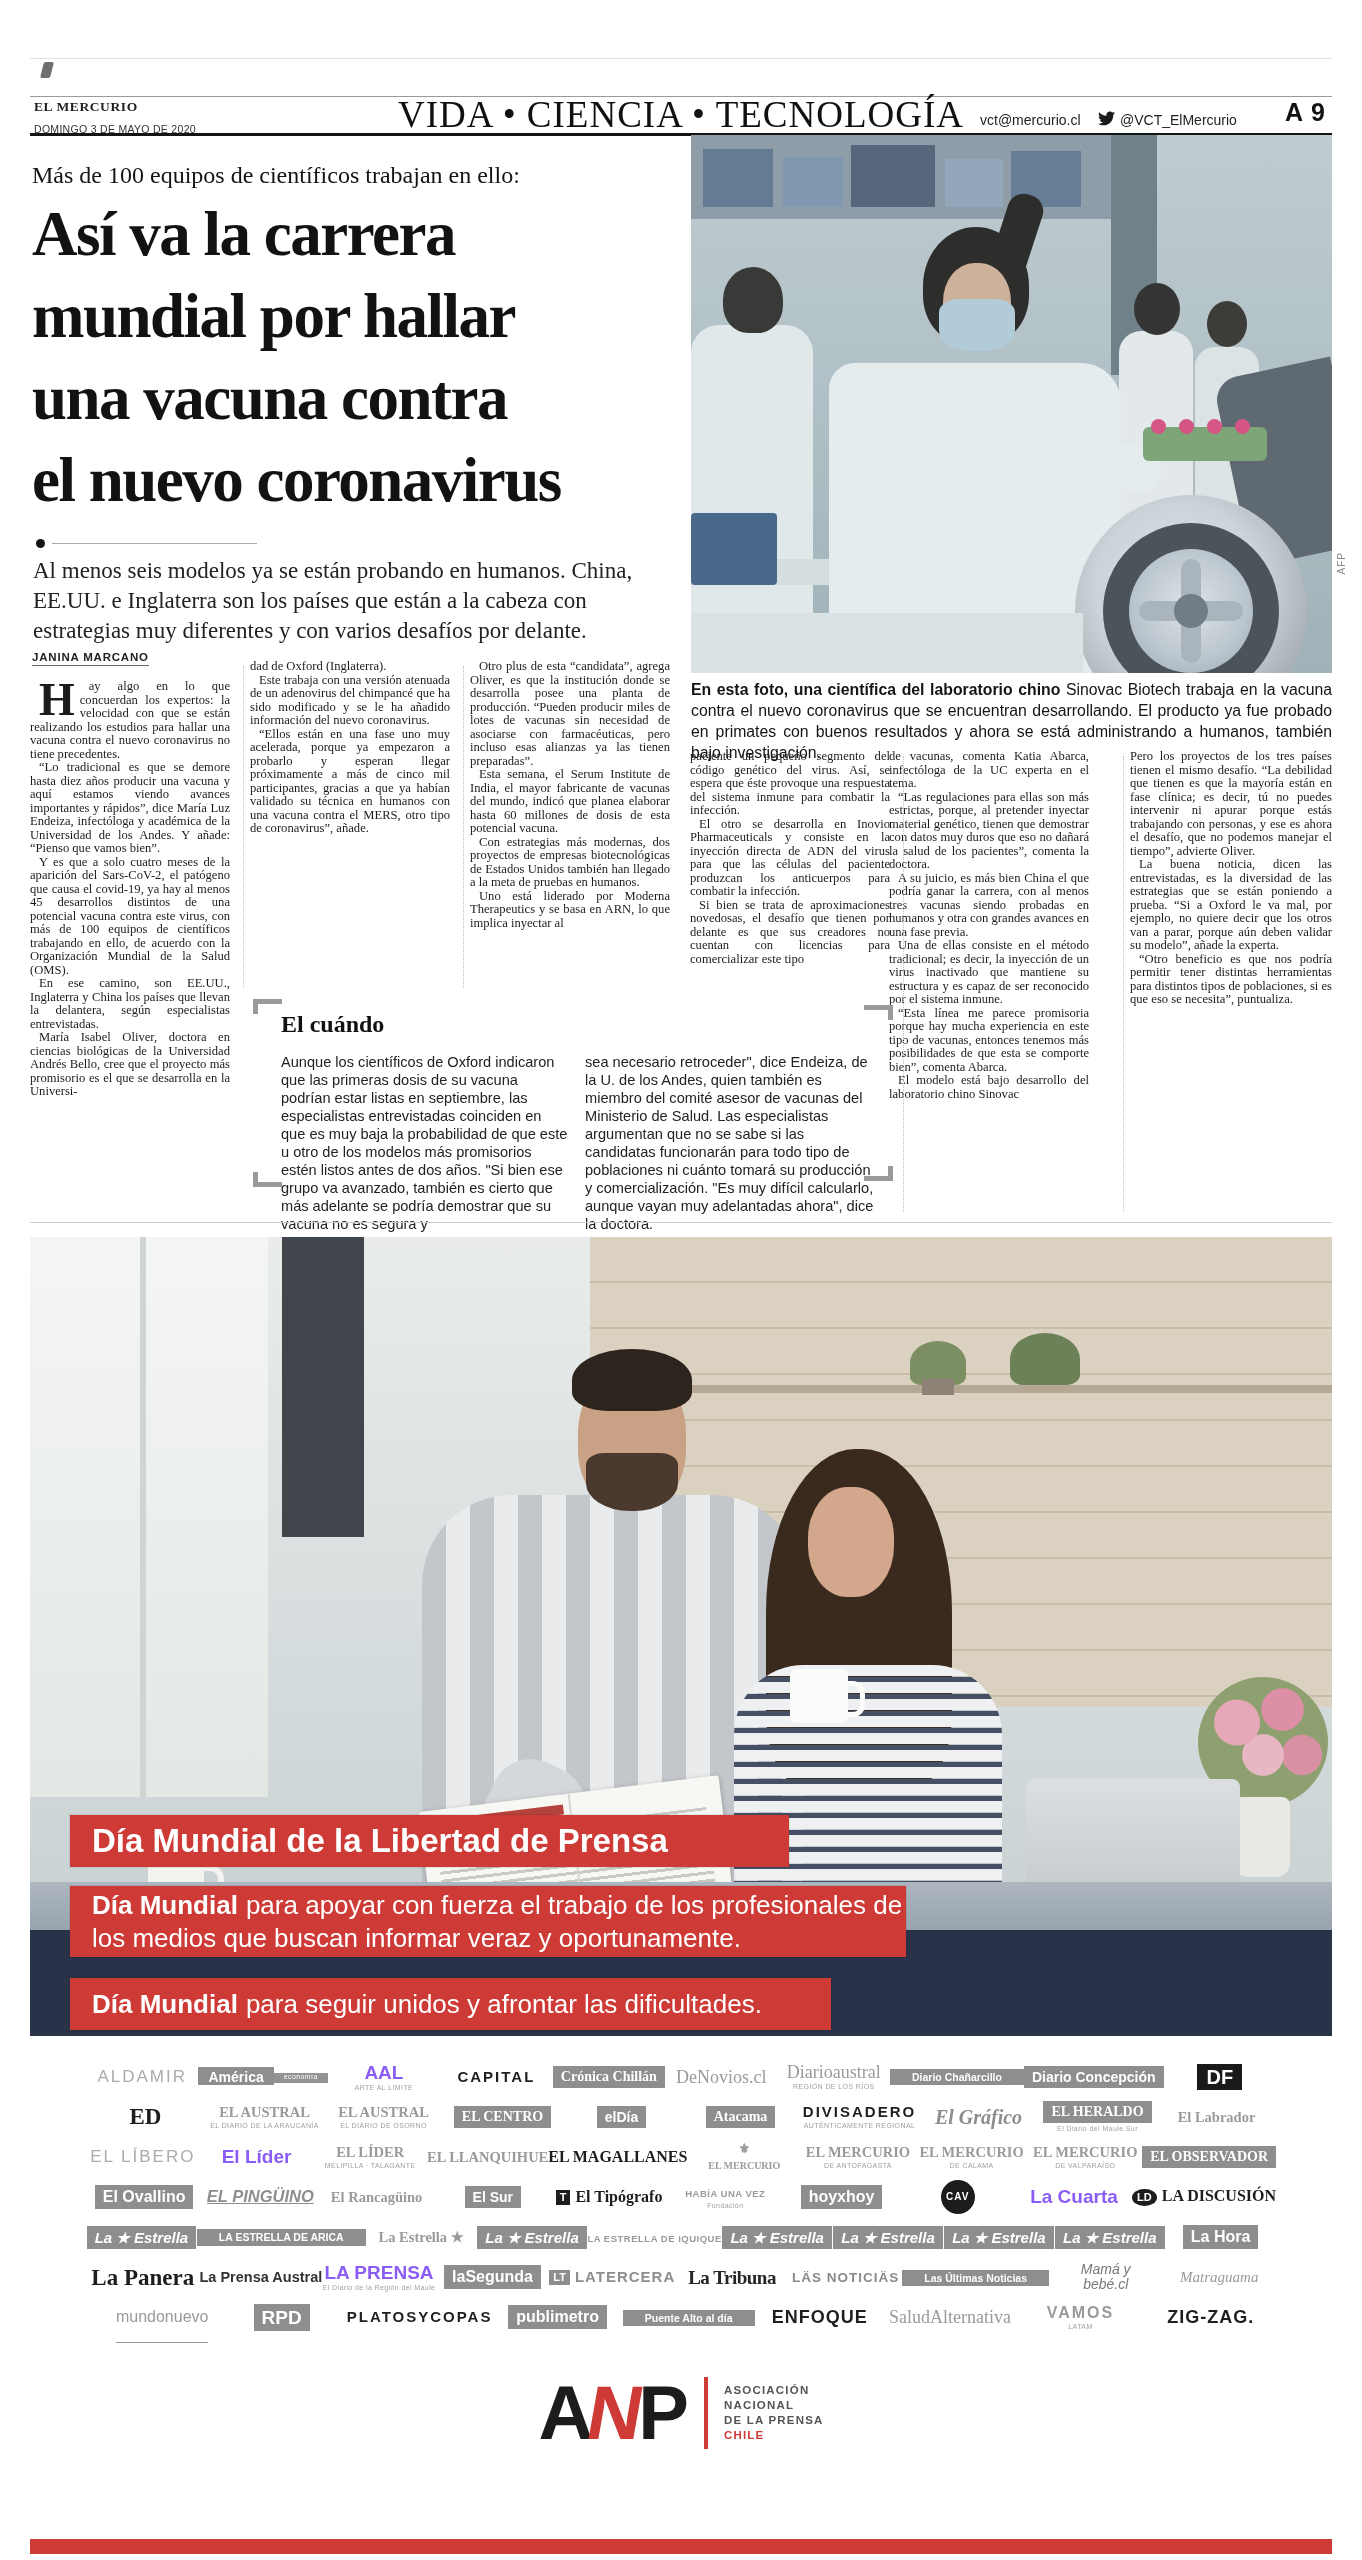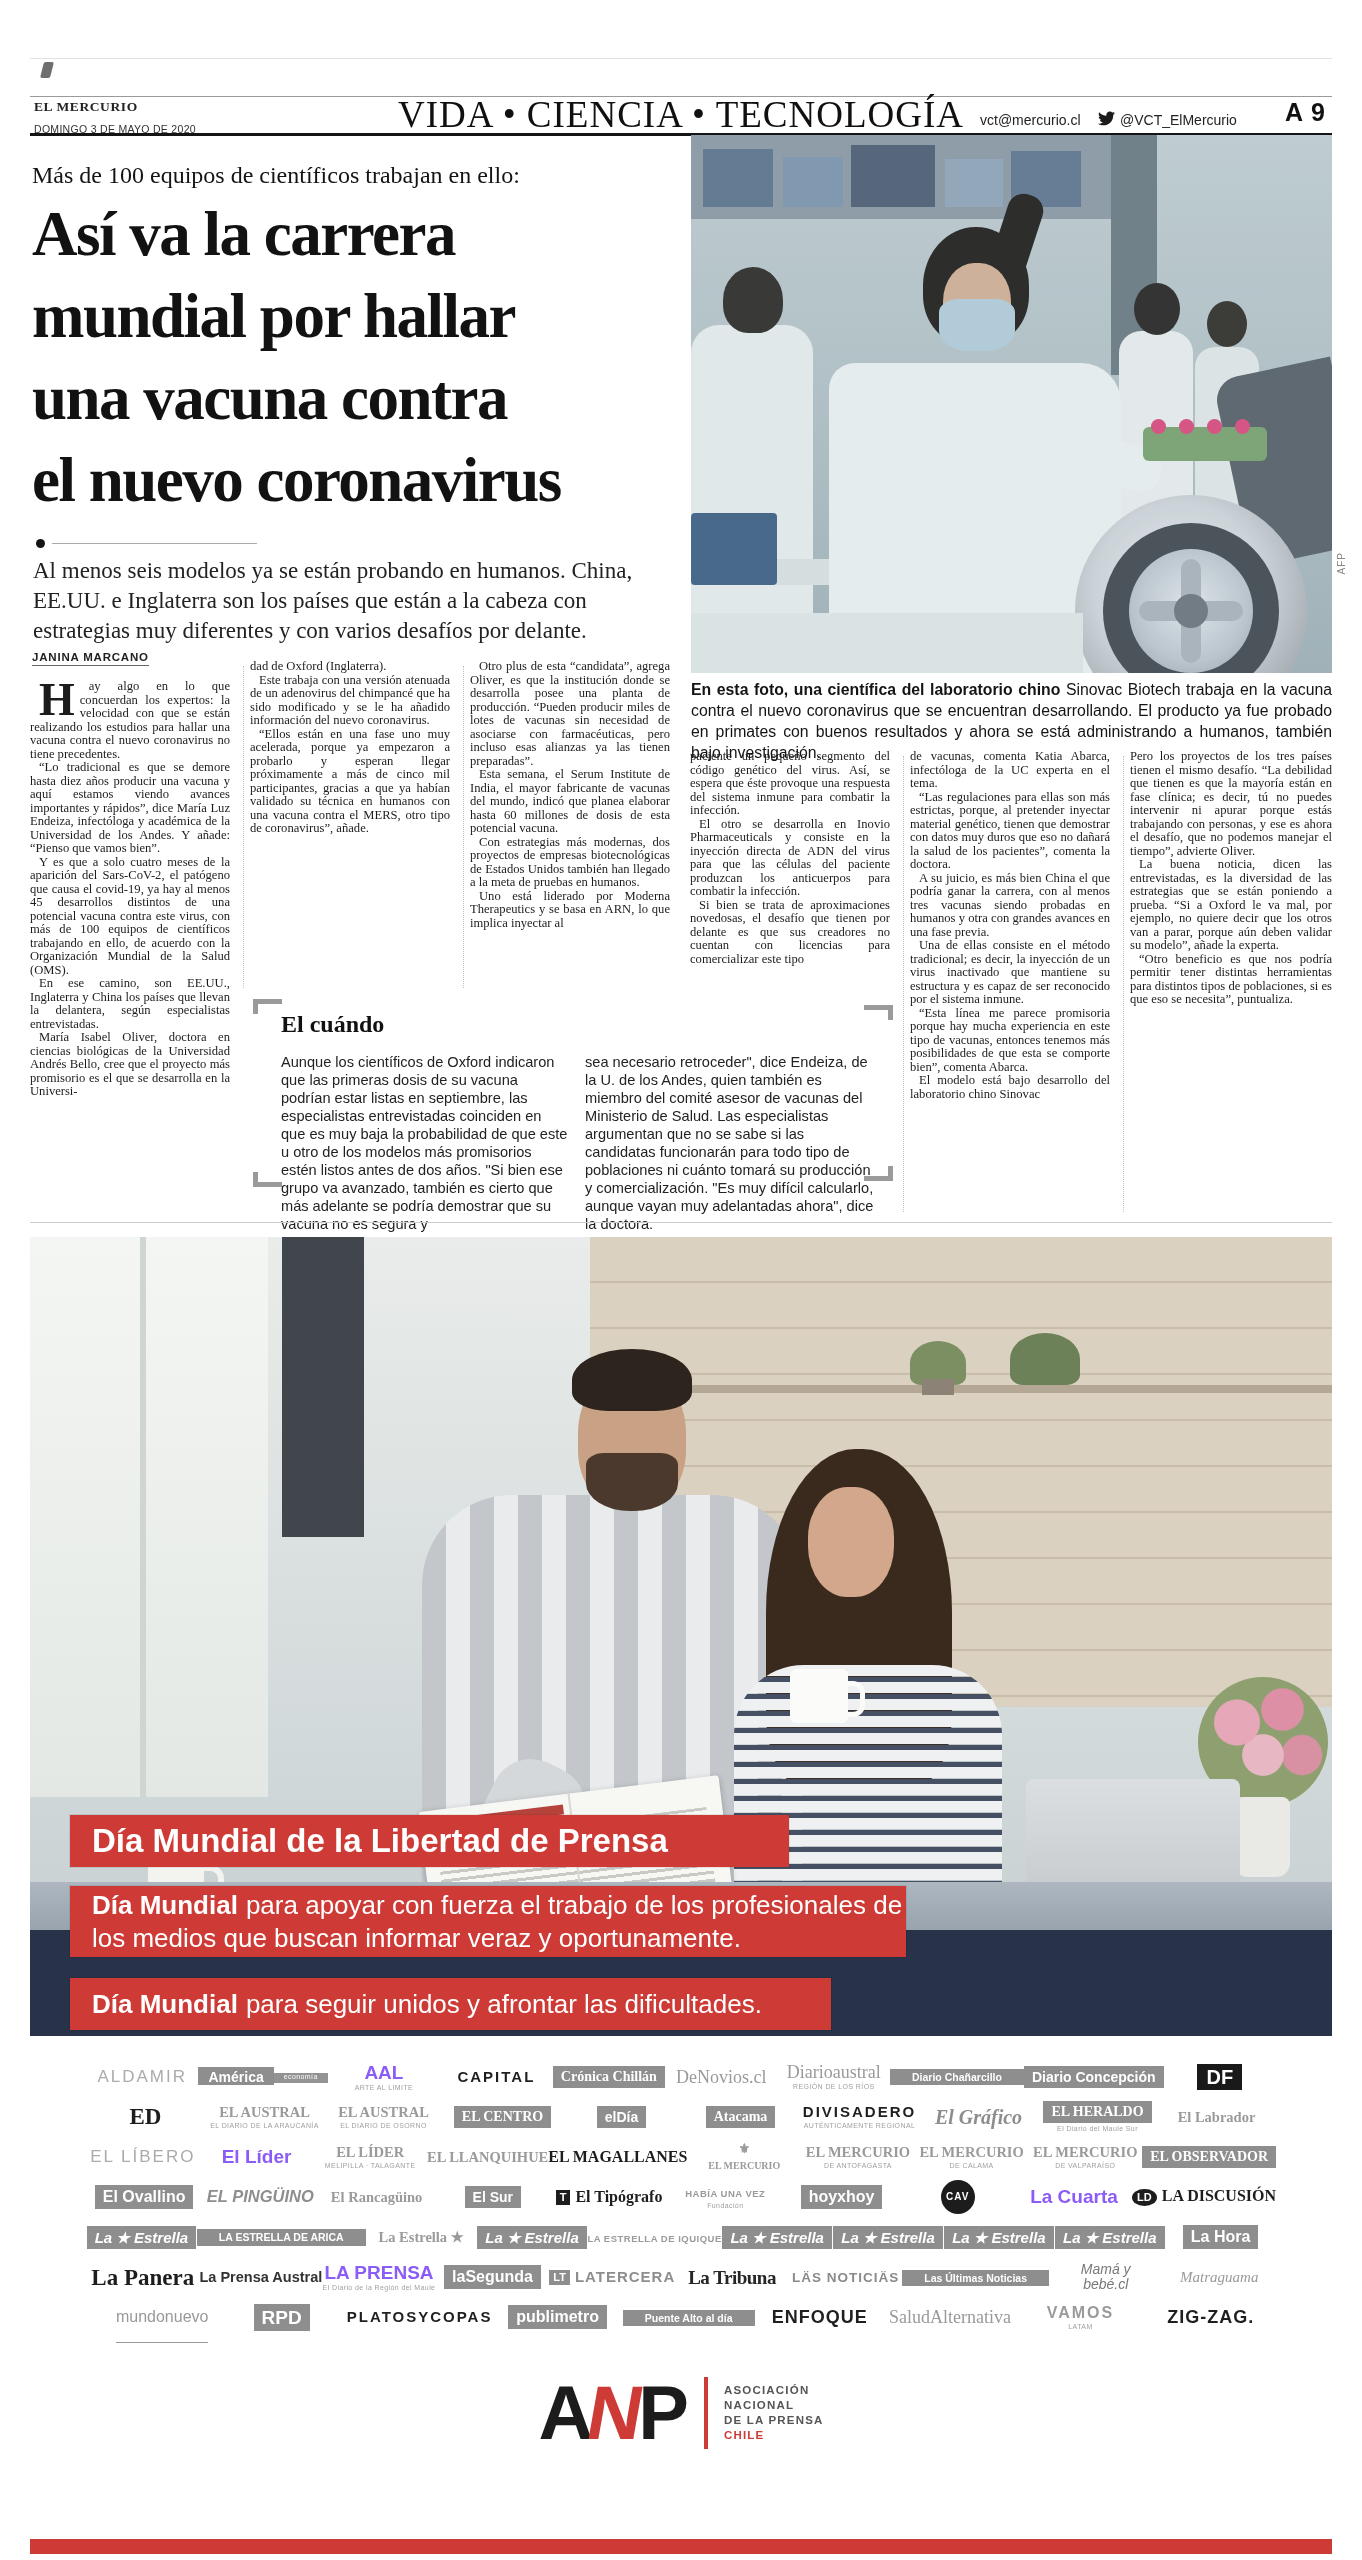--- a/index.html
+++ b/index.html
@@ -79,21 +79,21 @@
   #caption b{font-weight:bold;}
 
   
   .col{position:absolute;width:200px;text-align:justify;overflow:hidden;}
   .col p{margin:0;text-indent:9px;font-size:12.6px;line-height:13.5px;color:#1c1c1c;}
   .col.cont p:first-child{text-indent:0;}
   #col1{left:30px;top:680px;height:482px;}
   #col2{left:250px;top:660px;height:332px;}
   #col3{left:470px;top:660px;height:332px;}
   #col4{left:690px;top:750px;height:246px;}
-  #col5{left:910px;top:750px;height:466px;}
+  #col5{left:889px;top:750px;height:466px;}
   #col6{left:1130px;top:750px;width:202px;height:466px;}
   #col1 p:first-child::first-letter{float:left;font-size:46px;line-height:37px;padding:1px 5px 0 0;font-weight:bold;}
   .colrule{width:0;border-left:1px dotted #bfbfbf;}
   #cr1{left:243px;top:666px;height:322px;} #cr2{left:463px;top:666px;height:322px;}
   #cr3{left:903px;top:756px;height:456px;} #cr4{left:1123px;top:756px;height:456px;}
 
   
   #quote-box{left:253px;top:999px;width:640px;height:188px;}
   .qc{position:absolute;width:24px;height:10px;border:0 solid #9a9a9a;}
   .qc.tl{left:0;top:0;border-top-width:5px;border-left-width:5px;}
@@ -187,21 +187,21 @@
   .s-plainserif .lbl{font-family:"Liberation Serif",serif;font-size:14.5px;color:#9a9a9a;font-weight:bold;}
   .s-plainserifbig .lbl{font-family:"Liberation Serif",serif;font-size:18px;color:#9a9a9a;}
   .s-plainsmall .lbl{font-size:9.5px;font-weight:bold;color:#9a9a9a;letter-spacing:.5px;}
   .s-plaincaps .lbl{font-size:16px;font-weight:bold;letter-spacing:2px;color:#9a9a9a;}
   .s-script .lbl{font-family:"Liberation Serif",serif;font-style:italic;font-size:20px;color:#8d8d8d;font-weight:bold;}
   .s-scriptbird .lbl{font-family:"Liberation Serif",serif;font-style:italic;font-size:15px;color:#9a9a9a;}
   .s-blackletter .lbl{font-family:"Liberation Serif",serif;font-weight:bold;font-size:19px;color:#262626;letter-spacing:-.5px;}
   .s-outline .lbl{font-size:13.5px;font-weight:bold;color:#8a8a8a;letter-spacing:1px;}
   .s-hand .lbl{font-style:italic;font-size:14px;color:#787878;white-space:normal;display:inline-block;width:70px;line-height:1.05;}
   .s-underlinegray .lbl{font-size:16px;color:#999;border-bottom:1.5px solid #999;padding-bottom:17px;margin-left:22px;}
-  .s-italicgray .lbl{font-style:italic;font-weight:bold;font-size:16.5px;color:#8e8e8e;}
+  .s-italicgray .lbl{font-style:italic;font-weight:bold;font-size:16.5px;color:#8e8e8e;text-decoration:underline;}
   .s-grayprefix .lbl{font-size:15px;font-weight:bold;letter-spacing:1px;color:#8e8e8e;}
   .s-grayprefix .b{background:#8e8e8e;}
   .s-circle .lbl{display:inline-block;width:34px;height:34px;border-radius:50%;background:#1c1c1c;color:#fff;
      font-size:10px;font-weight:bold;line-height:34px;letter-spacing:1px;}
   .s-crest .lbl{font-family:"Liberation Serif",serif;font-size:10px;color:#9a9a9a;font-weight:bold;}
   .s-crest .lbl::before{content:"⚜";display:block;font-size:13px;margin-bottom:1px;}
   .s-darkserif .b,.s-darkserifbig .b{border-radius:0;}
   .b.round{border-radius:50%;padding:3px 5px;}
 
   

